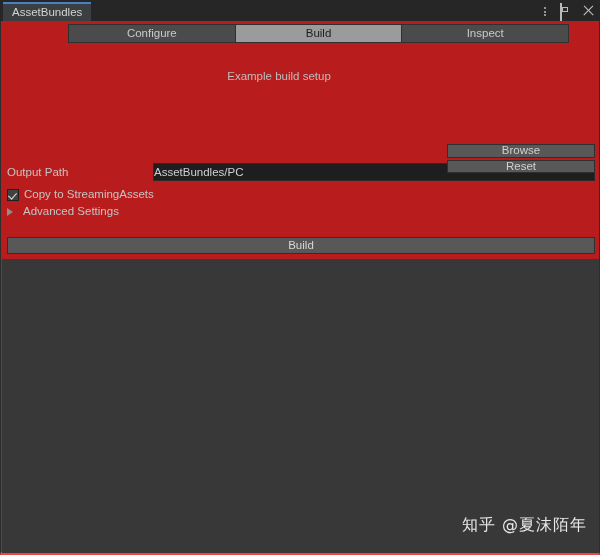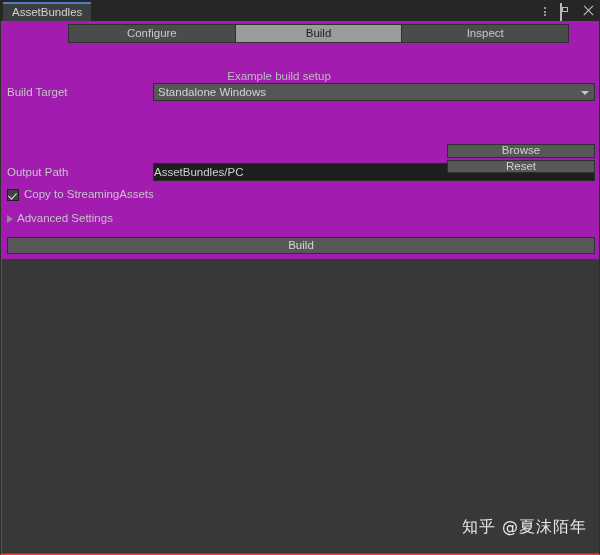--- a/index.html
+++ b/index.html
@@ -99,25 +99,25 @@
   }
   .closex::before { transform: rotate(45deg); }
   .closex::after  { transform: rotate(-45deg); }
 
   
   #content {
     position: absolute;
     left: 0; top: 21px;
     width: 600px;
     height: 534px;
-    background: #a21caf;
+    background: #b91c1c;
     box-sizing: border-box;
     border-left: 1px solid #2d2d2d;
     border-right: 1px solid #2d2d2d;
-    border-bottom: 1px solid #ef4444;
+    border-bottom: 3px solid #ef4444;
   }
 
   
   #mode-tabs {
     position: absolute;
     left: 67px; top: 3px;
     width: 501px;
     height: 19px;
     display: flex;
   }
@@ -246,25 +246,25 @@
   }
   .toggle-label {
     font-size: 11.5px;
     color: #c4c4c4;
     line-height: 1;
   }
 
   
   #foldout {
     position: absolute;
-    left: 6px; top: 190px;
+    left: 6px; top: 183px;
     height: 16px;
     display: flex;
     align-items: center;
-    gap: 4px;
+    gap: 10px;
   }
   #foldout .tri {
     width: 0; height: 0;
     border-top: 4.5px solid transparent;
     border-bottom: 4.5px solid transparent;
     border-left: 6px solid #8e8e8e;
     flex: none;
   }
   #foldout .f-label {
     font-size: 11.5px;
@@ -340,27 +340,20 @@
       <div class="mode-tab active">
         <span>Build</span>
       </div>
       <div class="mode-tab">
         <span>Inspect</span>
       </div>
     </div>
 
     <div id="caption">Example build setup</div>
 
-    <div class="prop-row" style="top:62px;">
-      <span class="prop-label">Build Target</span>
-      <div class="prop-field popup">
-        <span>Standalone Windows</span>
-        <span class="arrow"></span>
-      </div>
-    </div>
 
     <div class="prop-row" style="top:106px;margin-top:36px;">
       <span class="prop-label">Output Path</span>
       <div class="prop-field textfield">
         <span>AssetBundles/PC</span>
       </div>
     </div>
 
     <div id="path-buttons">
       <div class="mini-btn">

